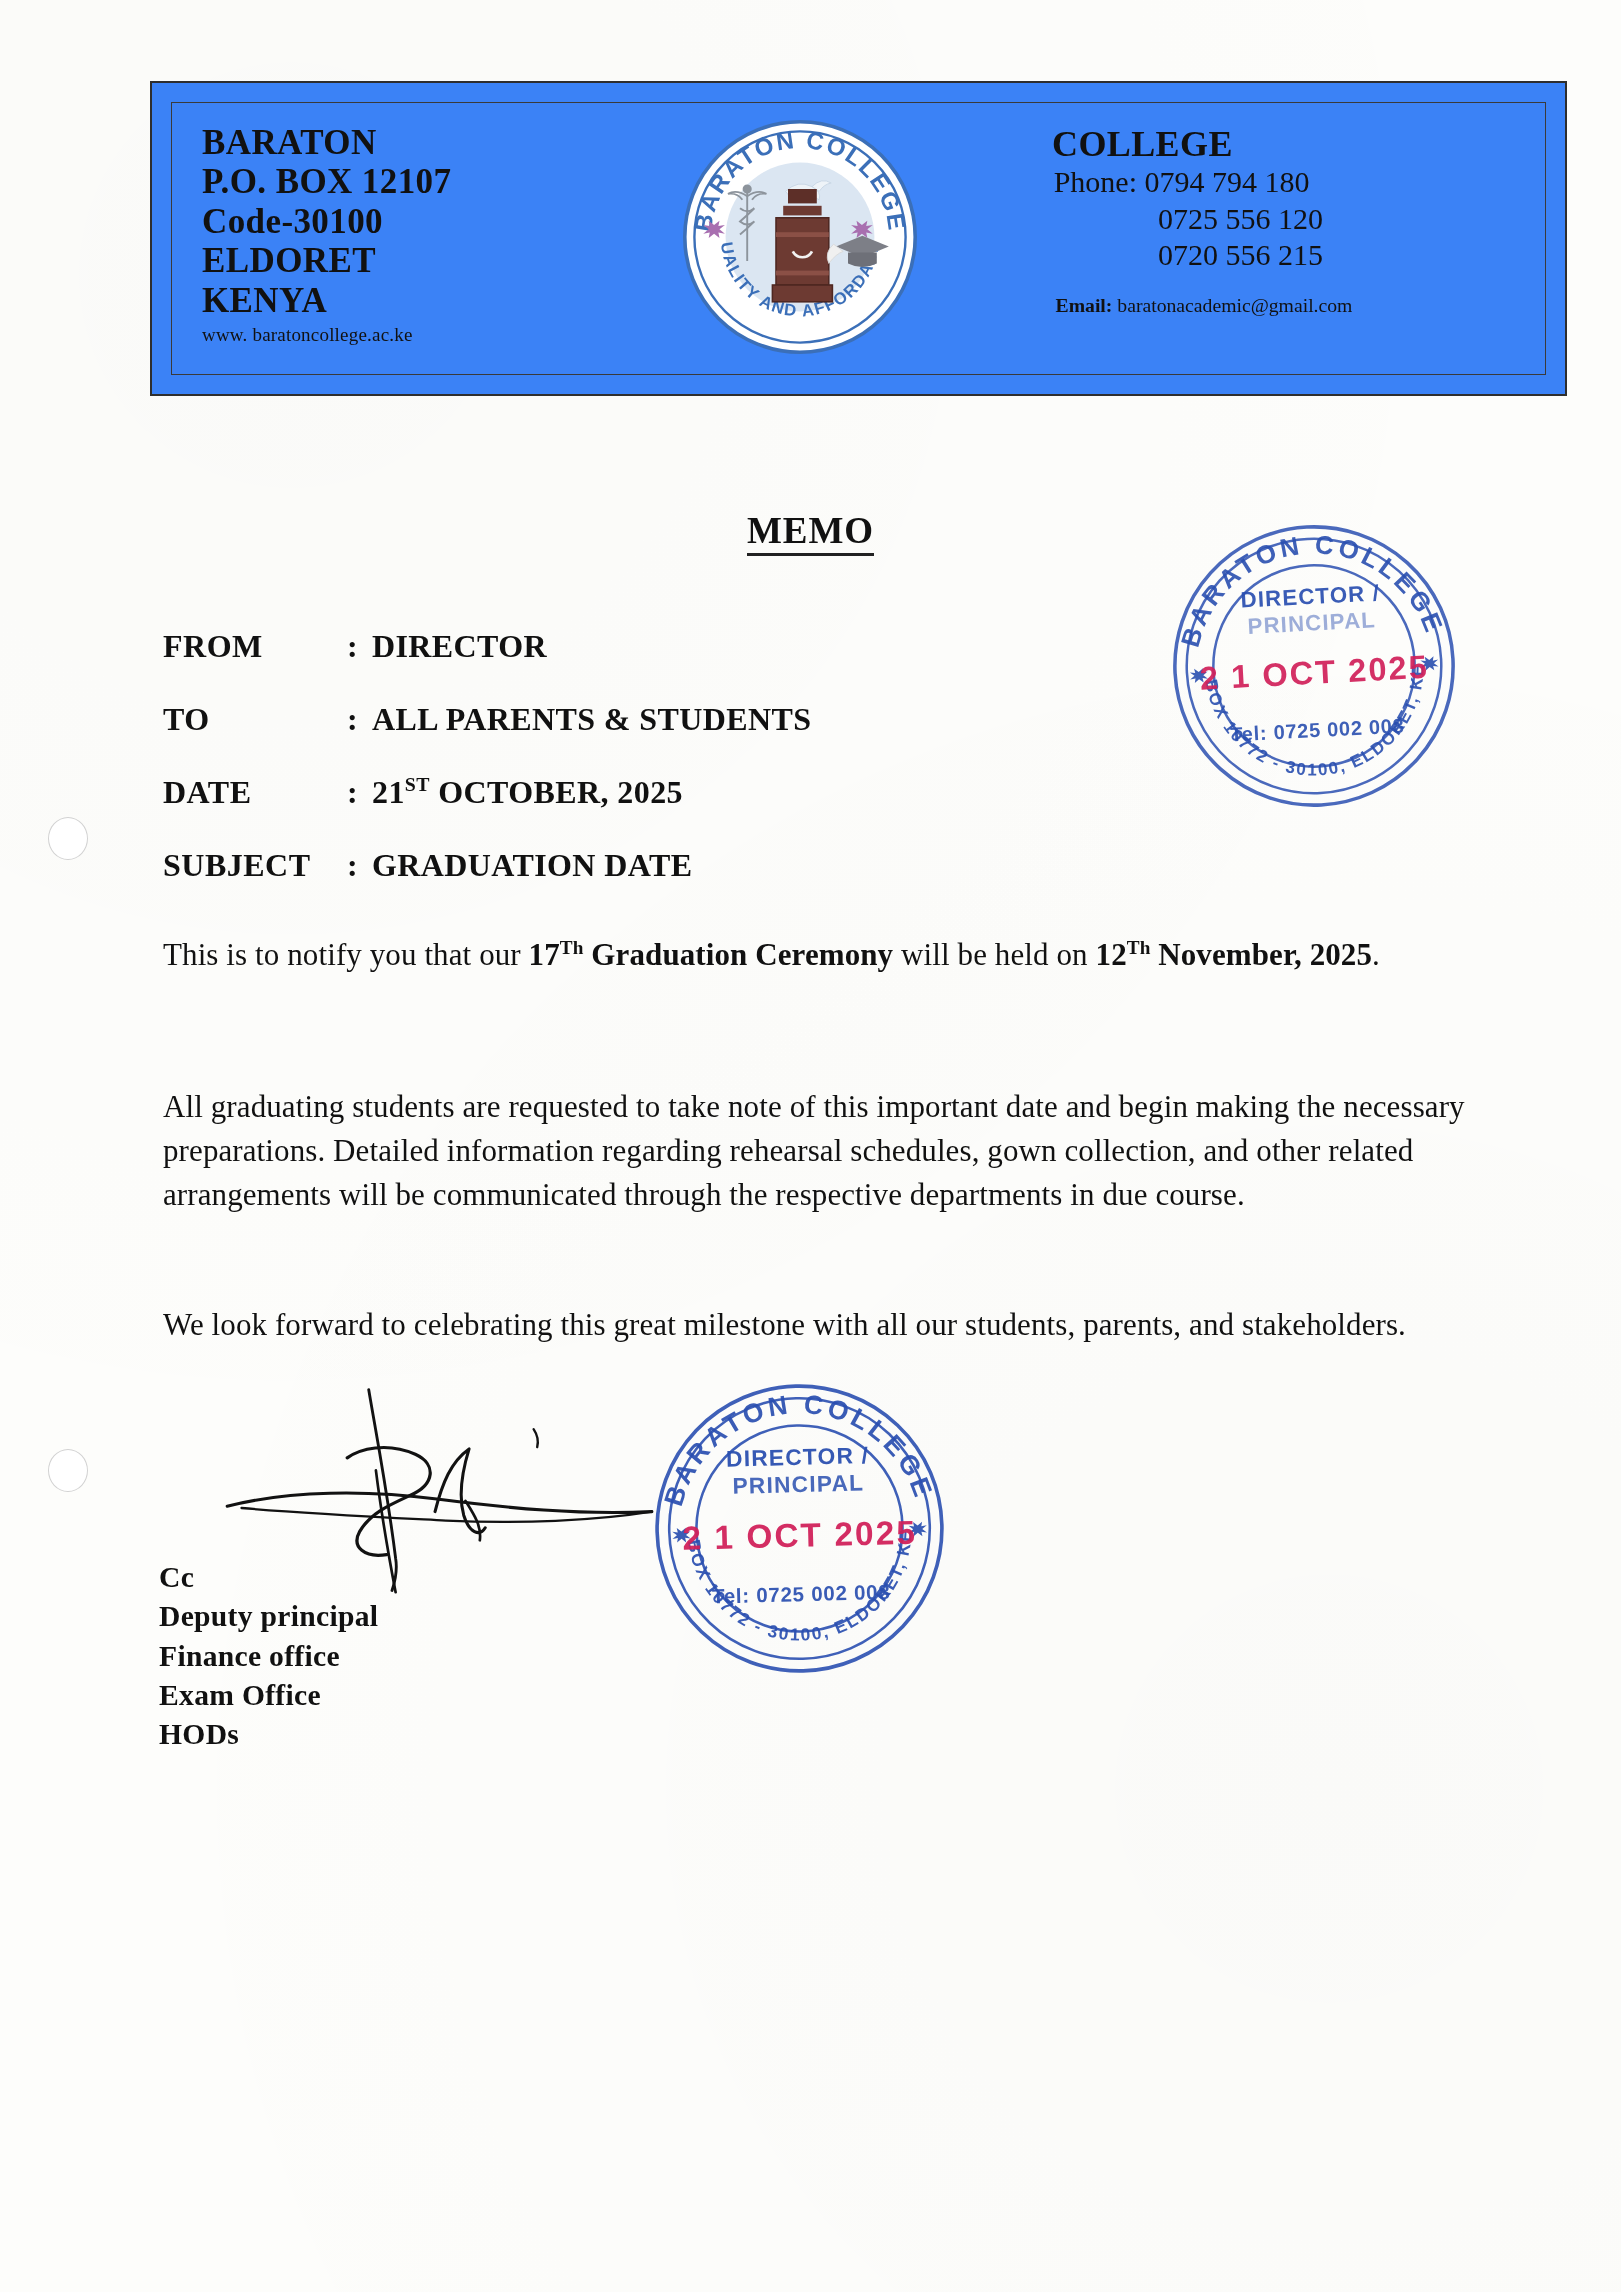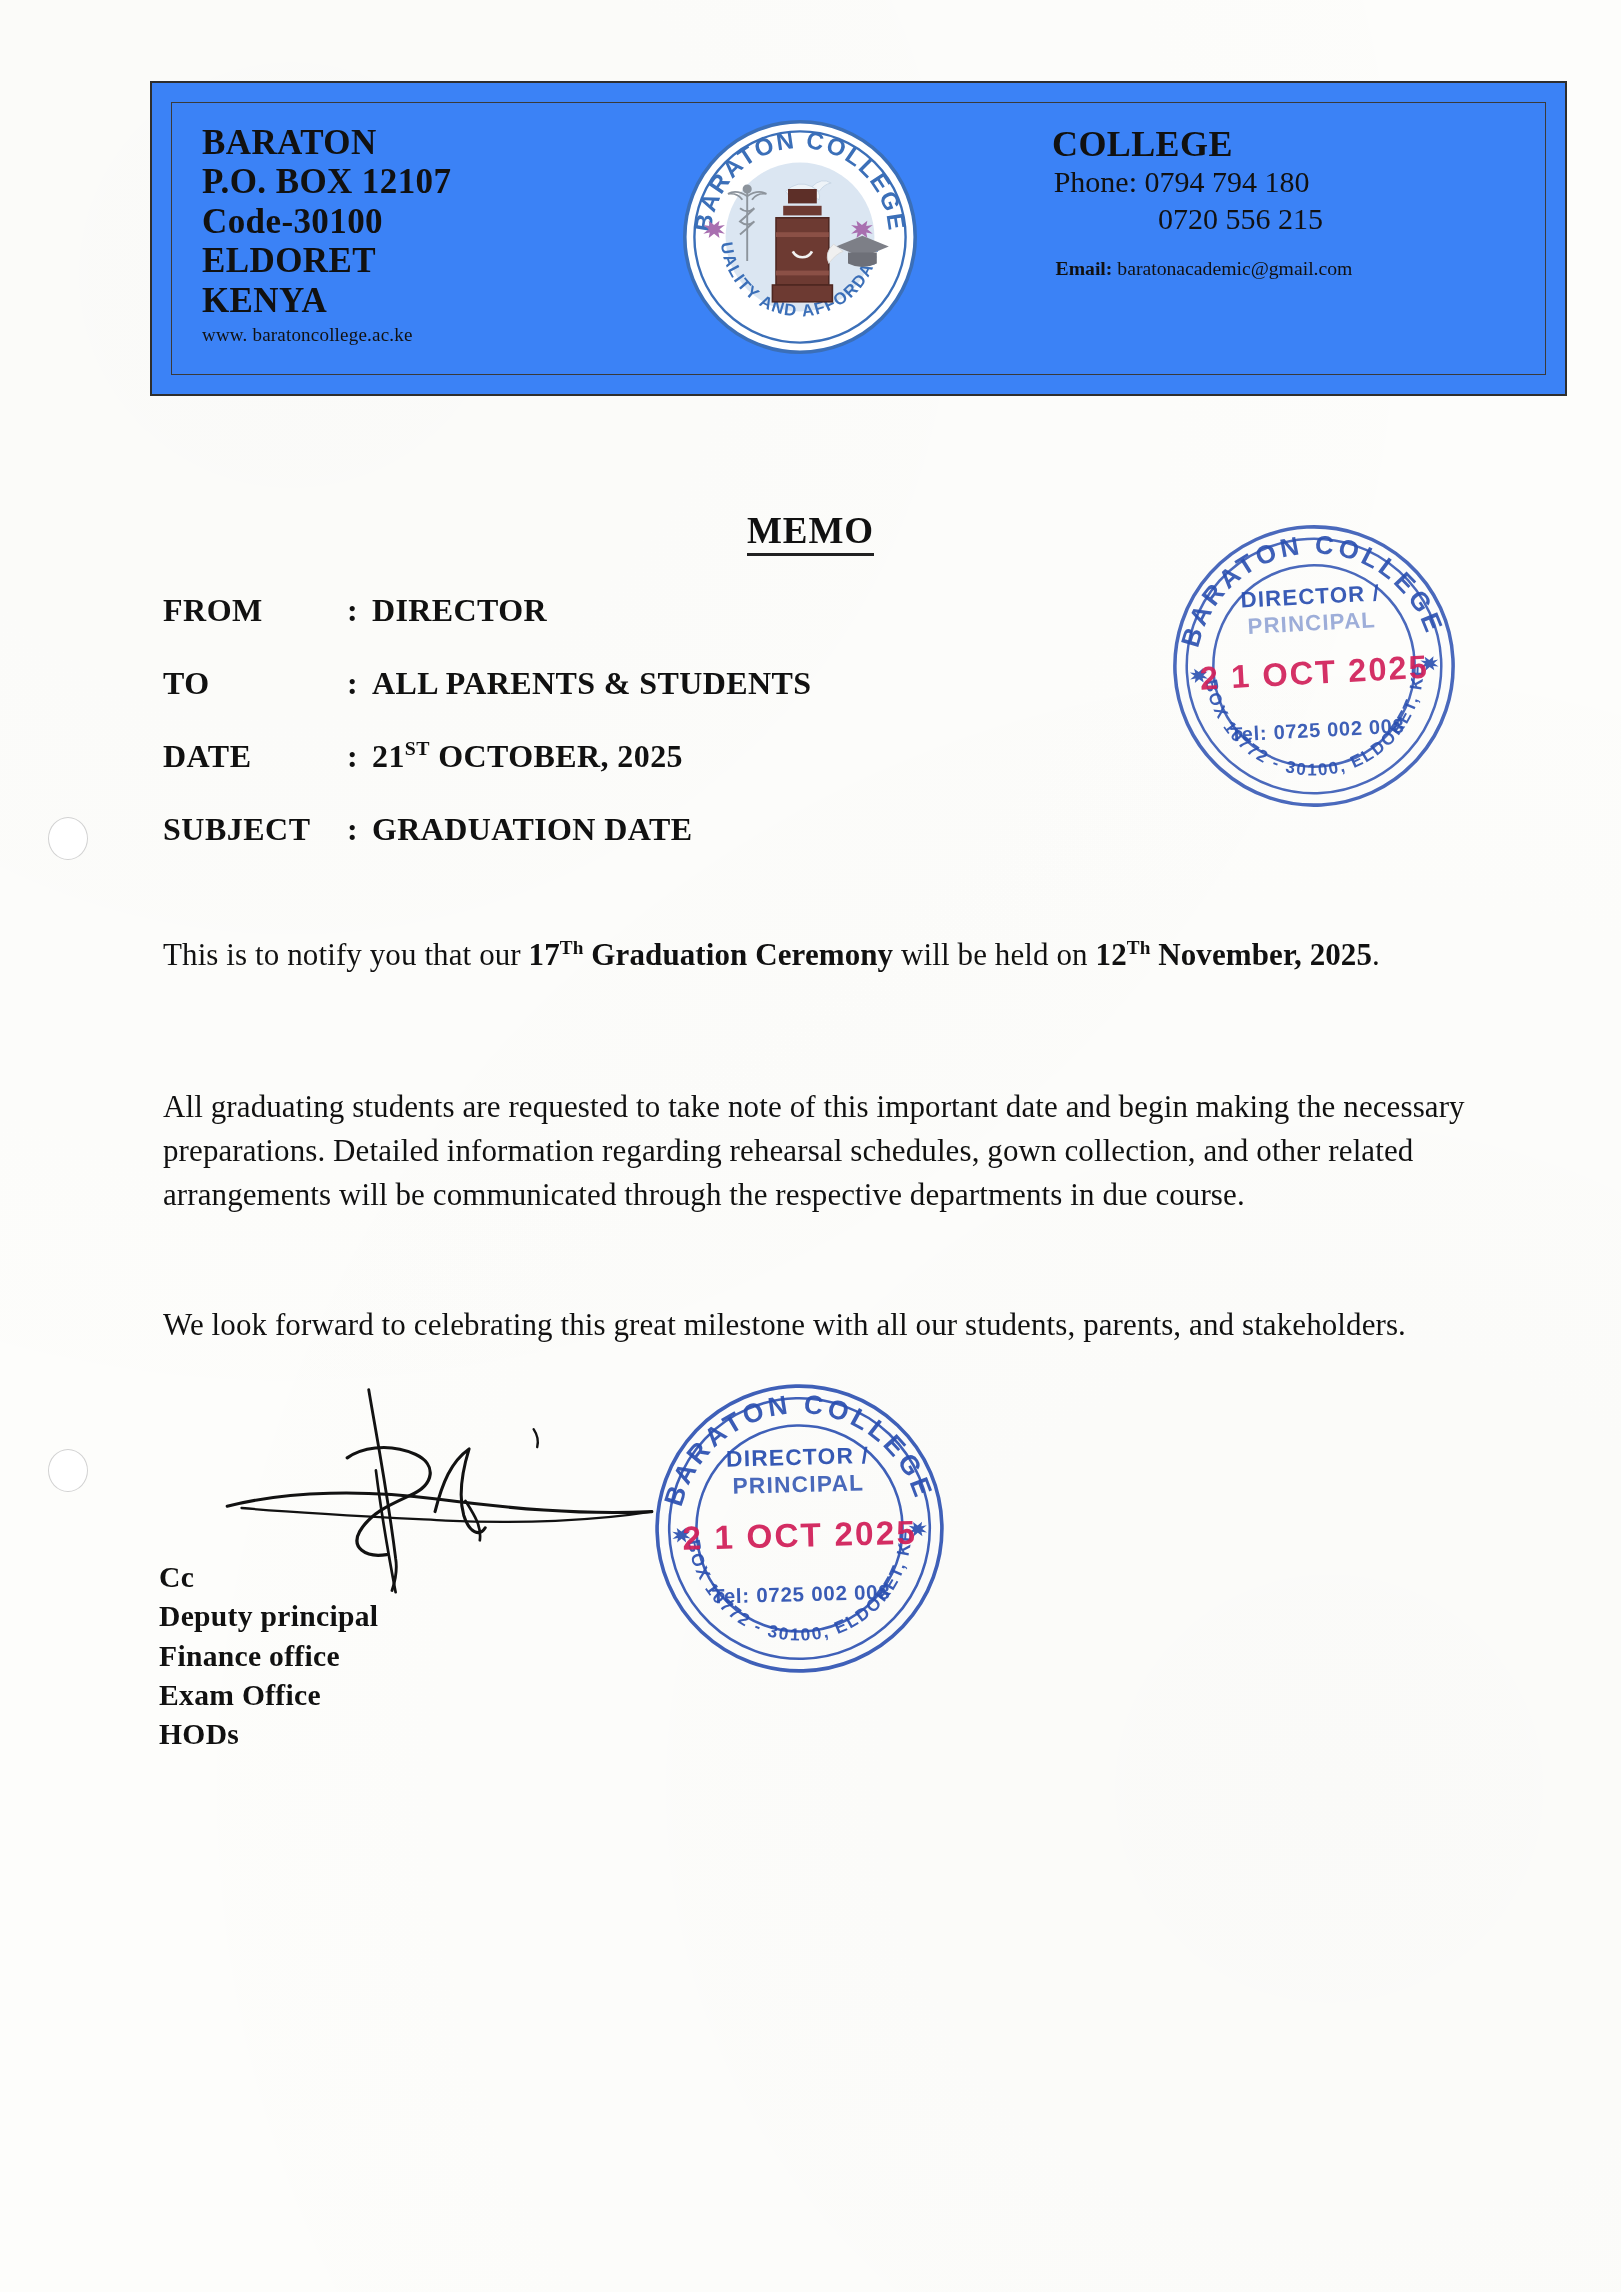--- a/index.html
+++ b/index.html
@@ -166,20 +166,21 @@
   .memo-colon {
     width: 25px;
     font-size: 32px;
     font-weight: bold;
   }
   .memo-value {
     font-size: 32px;
     font-weight: bold;
     letter-spacing: 0.4px;
     white-space: nowrap;
+    margin-top: 36px;
   }
   .memo-value sup {
     font-size: 0.62em;
     vertical-align: super;
     line-height: 0;
   }
 
   
   .body-par {
     position: absolute;
@@ -305,20 +306,21 @@
             <path d="M130,108 l22,-9 l22,9 l-22,9 z" fill="#7d7f87"></path>
             <path d="M140,113 l0,9 q12,6 24,0 l0,-9" fill="#6e7078"></path>
             <path d="M128,106 q-8,7 -4,16 q6,-8 12,-10 z" fill="#f0f0f0" stroke="#d8d8d8" stroke-width="0.7"></path>
           </g>
         </svg>
       </div>
 
       <div id="contact-block">
         <div class="college-word">COLLEGE</div>
         <div class="phone-line">Phone: 0794 794 180</div>
+        <div class="phone-line cont">0725 556 120</div>
         <div class="phone-line cont">0720 556 215</div>
         <div class="email-line">
           <span class="email-label">Email:</span>
           <span>baratonacademic@gmail.com</span>
         </div>
       </div>
 
     </div>
   </div>
 

